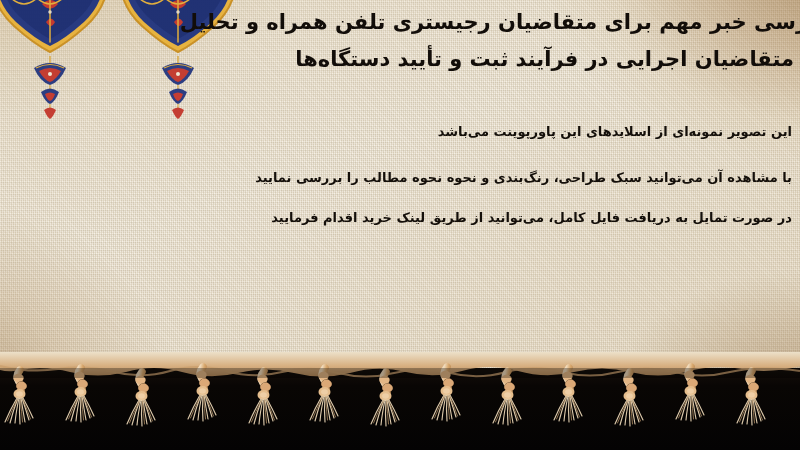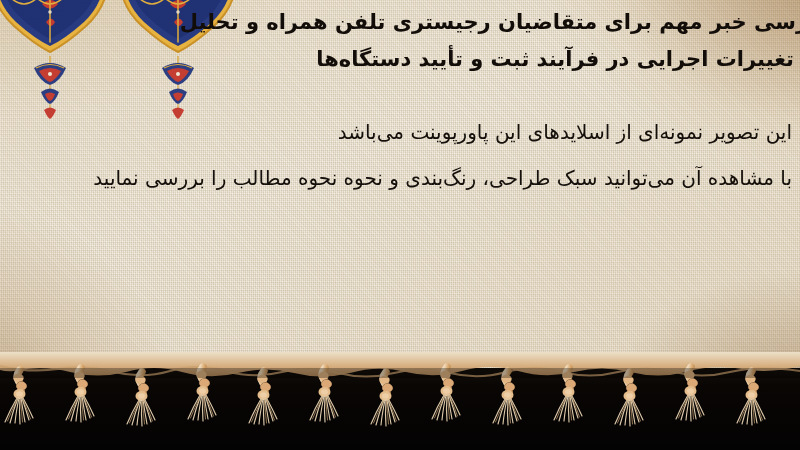--- a/index.html
+++ b/index.html
@@ -108,22 +108,22 @@
   }
   .body-block {
     position: absolute;
     right: 8px;
     top: 112px;
     width: 792px;
     text-align: right;
   }
   .body-line {
     font-family: "DejaVu Sans", sans-serif;
-    font-weight: normal;
-    font-size: 20px;
+    font-weight: bold;
+    font-size: 13px;
     line-height: 40px;
     color: #140f0a;
     white-space: nowrap;
   }
   .body-line.spacer-top { margin-bottom: 6px; }
 </style>
 </head>
 <body>
 
 <div id="slide">
@@ -317,23 +317,24 @@
       </g>
 
       <rect x="0" y="16" width="800" height="10" fill="#000" opacity=".30"></rect>
     </svg>
   </div>
 
   <div class="text-layer">
 
     <div class="title-block">
       <div class="title-line l1">رسی خبر مهم برای متقاضیان رجیستری تلفن همراه و تحلیل</div>
-      <div class="title-line">تغییرات اجرایی در فرآیند ثبت و تأیید دستگاه‌ها</div>
+      <div class="title-line">متقاضیان اجرایی در فرآیند ثبت و تأیید دستگاه‌ها</div>
     </div>
 
     <div class="body-block">
       <div class="body-line spacer-top">این تصویر نمونه‌ای از اسلایدهای این پاورپوینت می‌باشد</div>
       <div class="body-line">با مشاهده آن می‌توانید سبک طراحی، رنگ‌بندی و نحوه نحوه مطالب را بررسی نمایید</div>
+      <div class="body-line">در صورت تمایل به دریافت فایل کامل، می‌توانید از طریق لینک خرید اقدام فرمایید</div>
     </div>
 
   </div>
 
 </div>
 
 </body></html>

